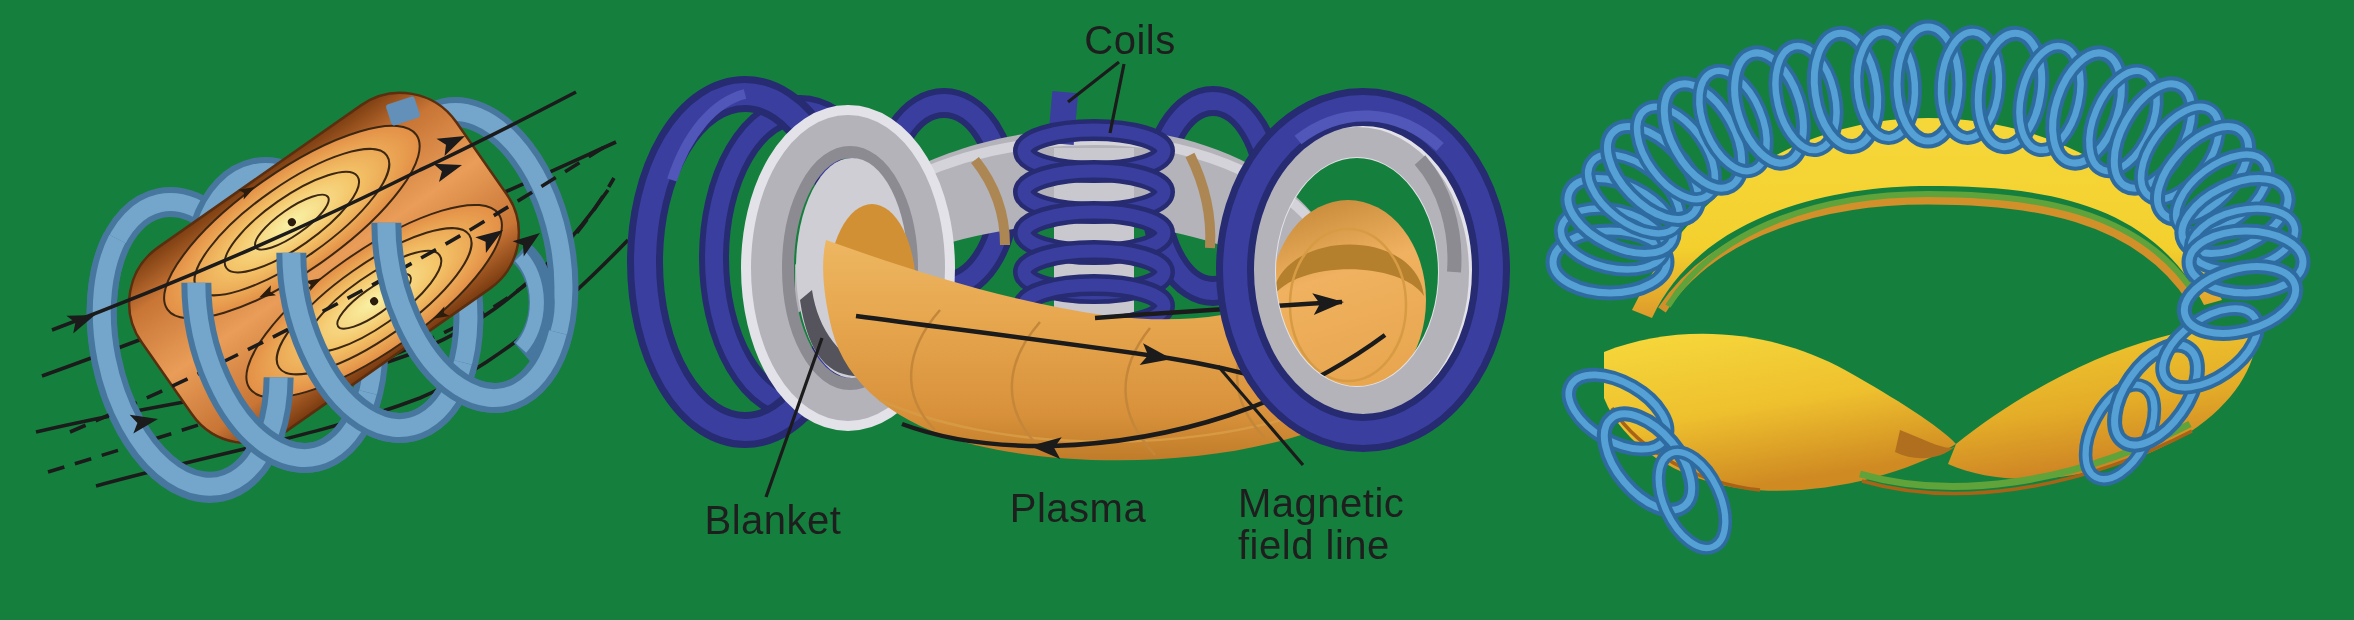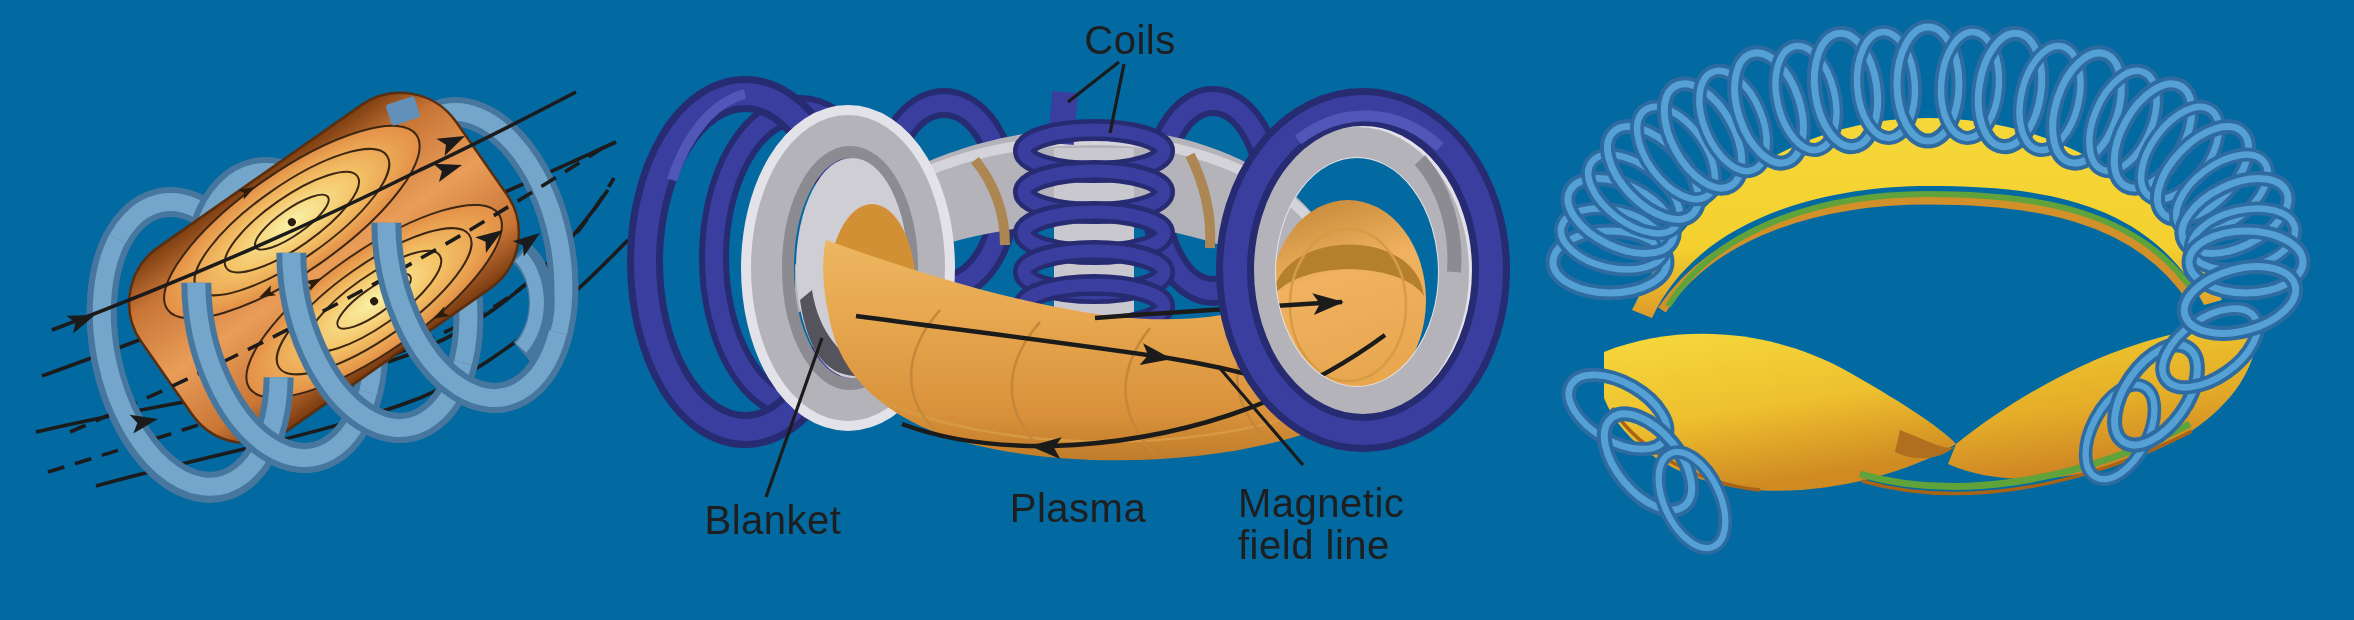--- a/index.html
+++ b/index.html
@@ -1,16 +1,16 @@
 <!DOCTYPE html>
 <html><head>
 <meta charset="utf-8">
 <style>
   html,body{margin:0;padding:0;background:#ffffff;}
-  .fig{position:relative;width:2354px;height:620px;background:#0369a1;overflow:hidden;
+  .fig{position:relative;width:2354px;height:620px;background:#15803d;overflow:hidden;
        font-family:"Liberation Sans", sans-serif;}
   svg{display:block;}
   text{font-family:"Liberation Sans", sans-serif;fill:#1e1e1e;}
   .lbl{font-size:40px;letter-spacing:0.5px;}
 </style>
 </head>
 <body>
 
 <div class="fig">
 <svg width="2354" height="620" viewBox="0 0 2354 620">

